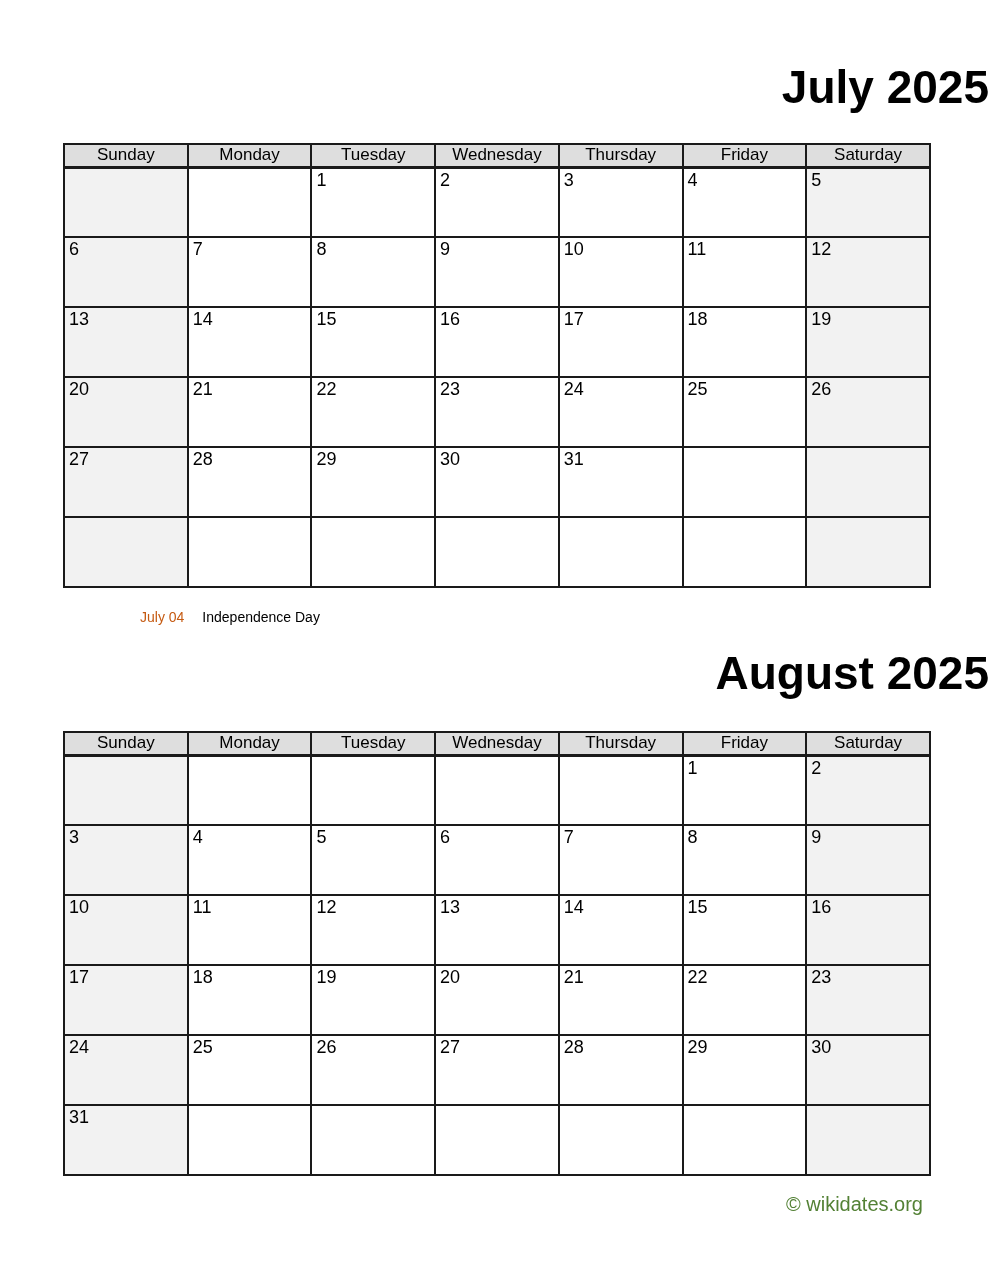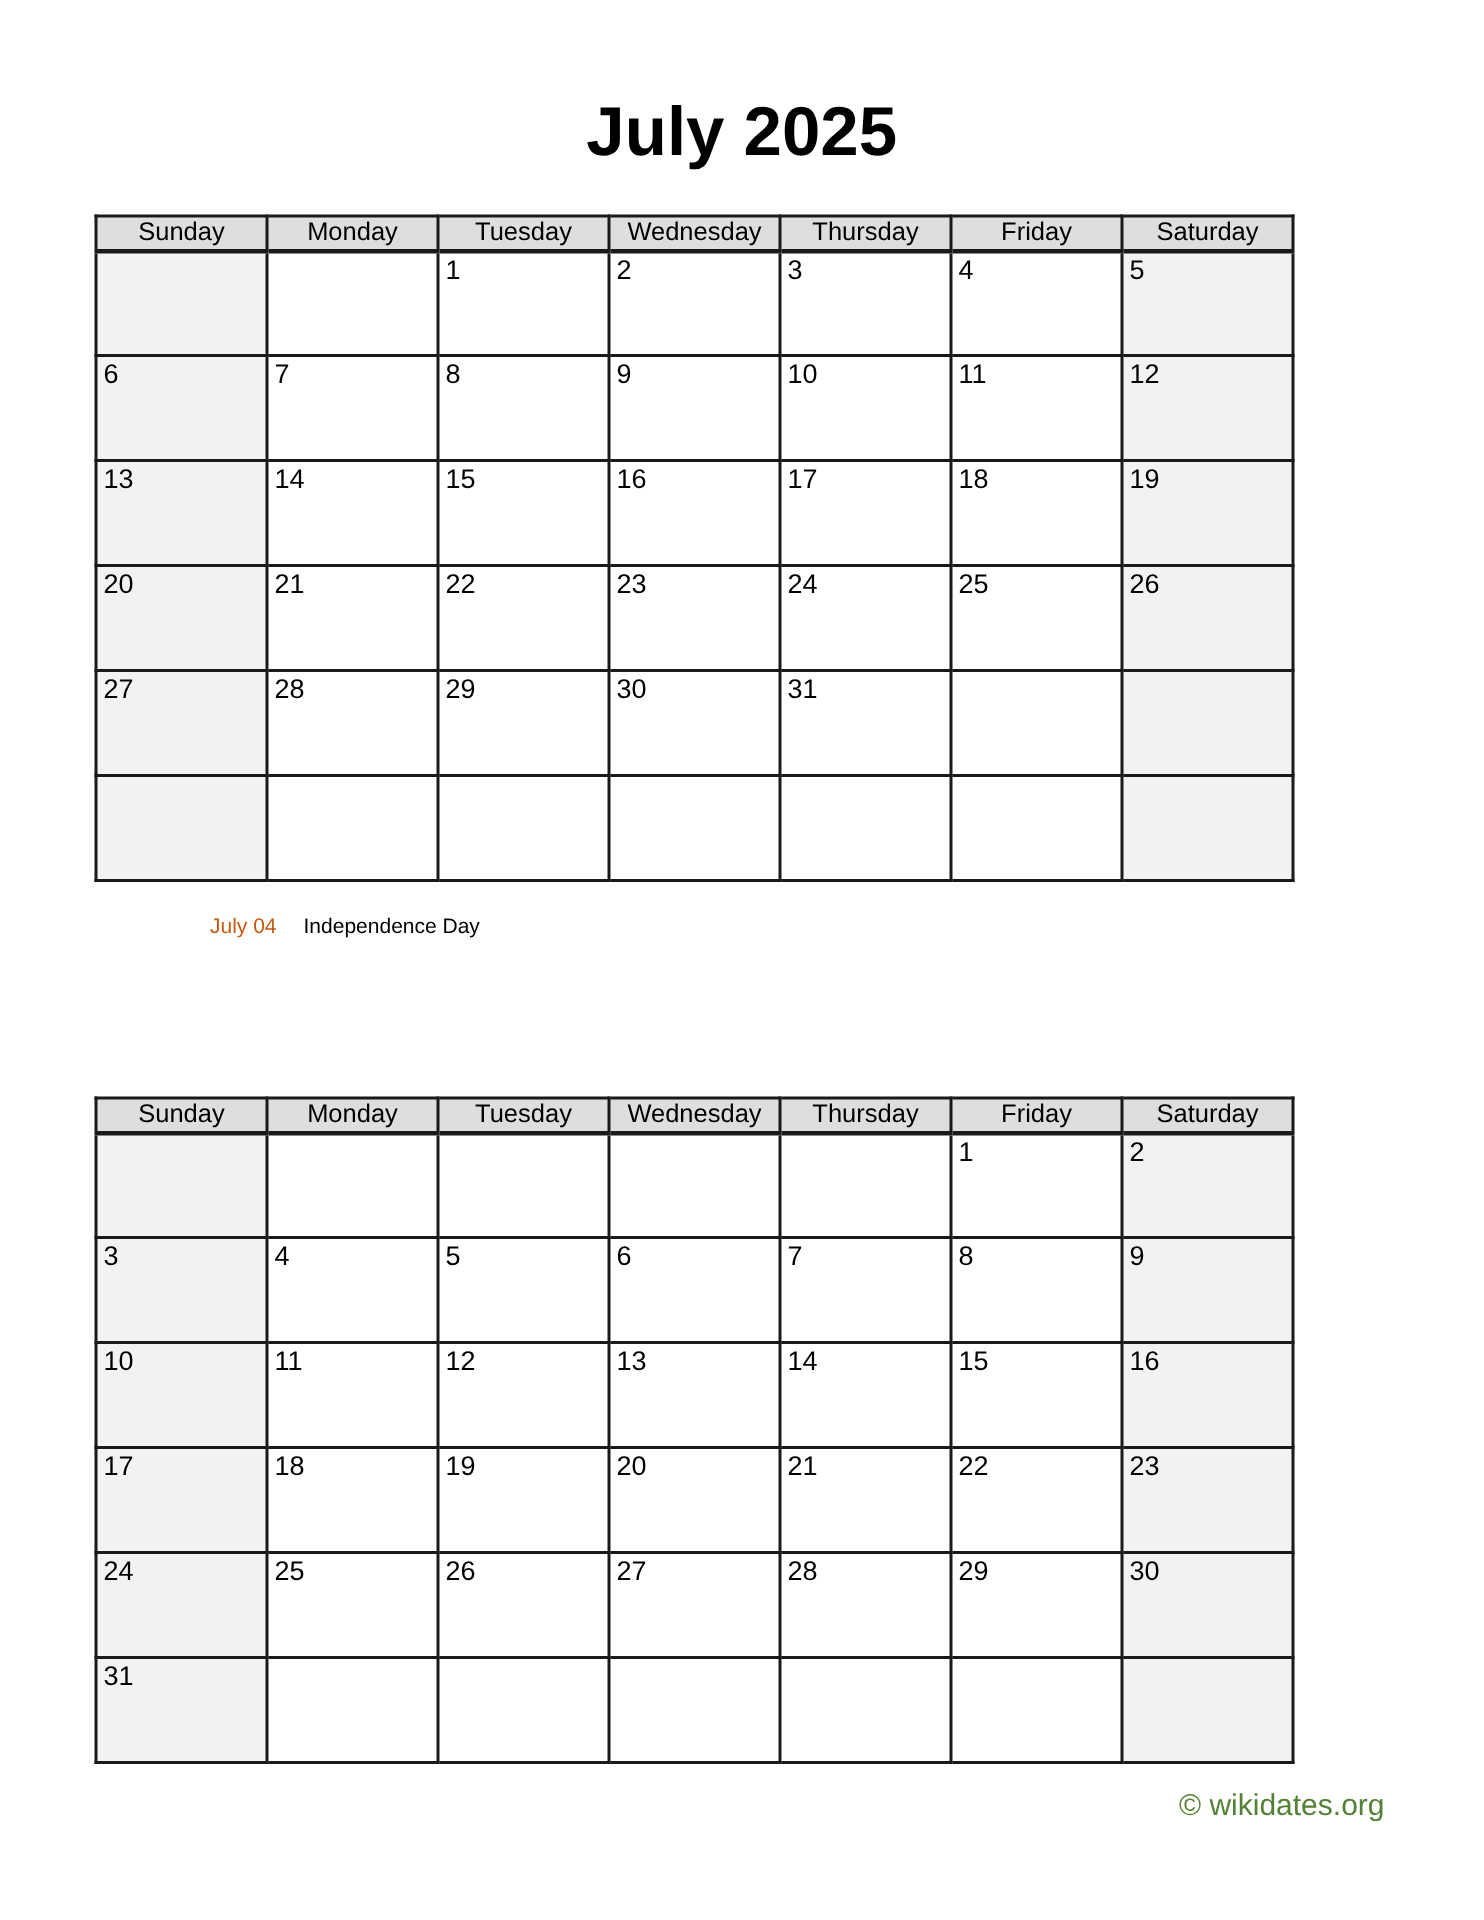--- a/index.html
+++ b/index.html
@@ -20,33 +20,33 @@
     position: relative;
     width: 989px;
     height: 1280px;
     background: #ffffff;
     overflow: hidden;
   }
   .month-title{
     position: absolute;
     left: 0;
     width: 989px;
-    text-align: center;
+    text-align: right;
     font-size: 46px;
     font-weight: 600;
     letter-spacing: 0px;
     color: #000000;
   }
   #july-title   { top: 60px; }
   #august-title { top: 646px; }
 
   table.calendar{
     position: absolute;
     left: 63px;
-    width: 800px;
+    width: 868px;
     border-collapse: collapse;
     table-layout: fixed;
     background: #ffffff;
   }
   #july-calendar   { top: 143px; }
   #august-calendar { top: 731px; }
 
   table.calendar th{
     border: 2px solid var(--border);
     border-bottom-width: 3px;
@@ -171,20 +171,21 @@
           <td></td>
           <td class="wknd"></td>
         </tr>
       </tbody>
   </table>
 
   <div class="holiday-note">
     <span class="holiday-date">July 04</span><span class="holiday-name">Independence Day</span>
   </div>
 
+  <h1 class="month-title" id="august-title">August 2025</h1>
 
   <table class="calendar" id="august-calendar">
     <thead>
         <tr>
           <th>Sunday</th>
           <th>Monday</th>
           <th>Tuesday</th>
           <th>Wednesday</th>
           <th>Thursday</th>
           <th>Friday</th>

